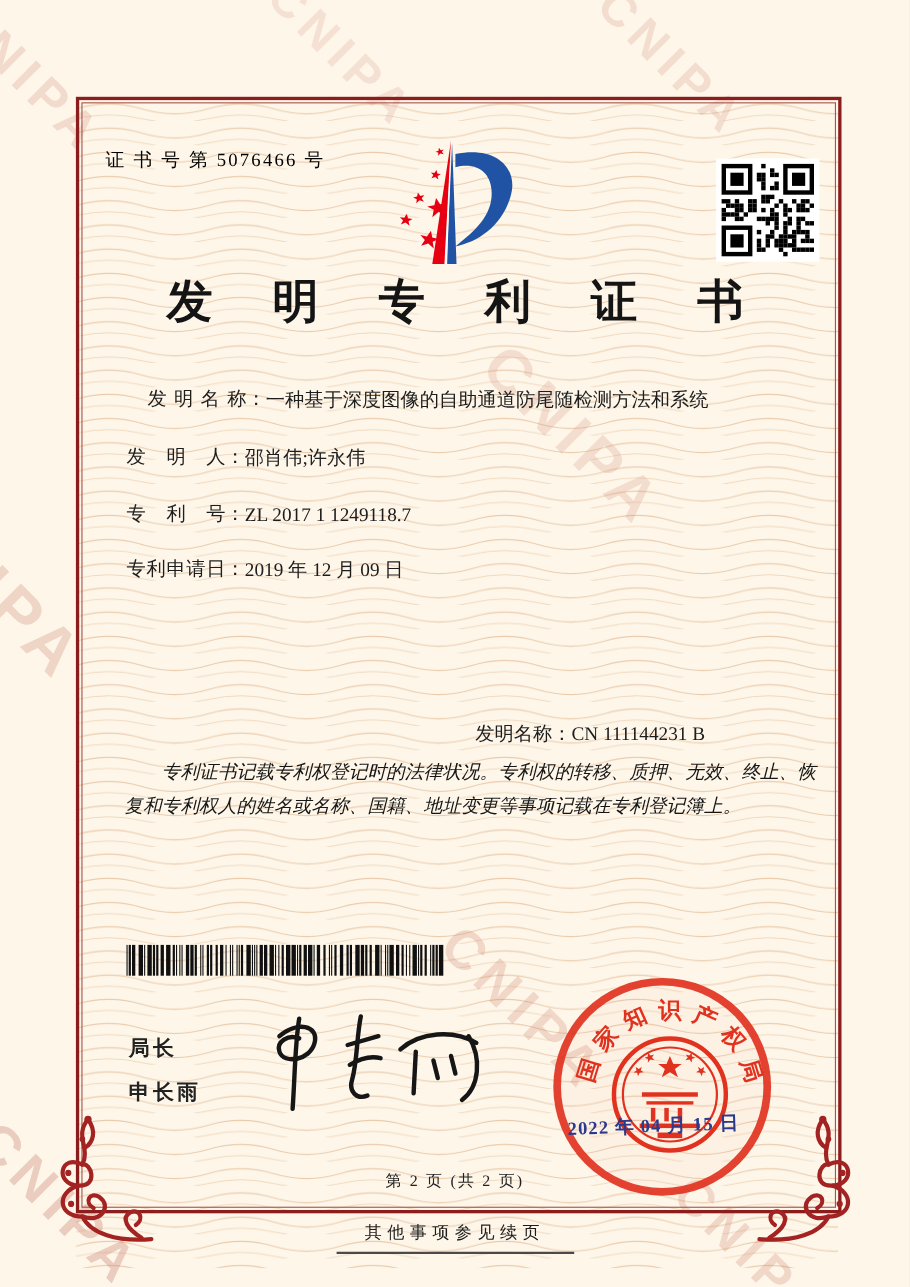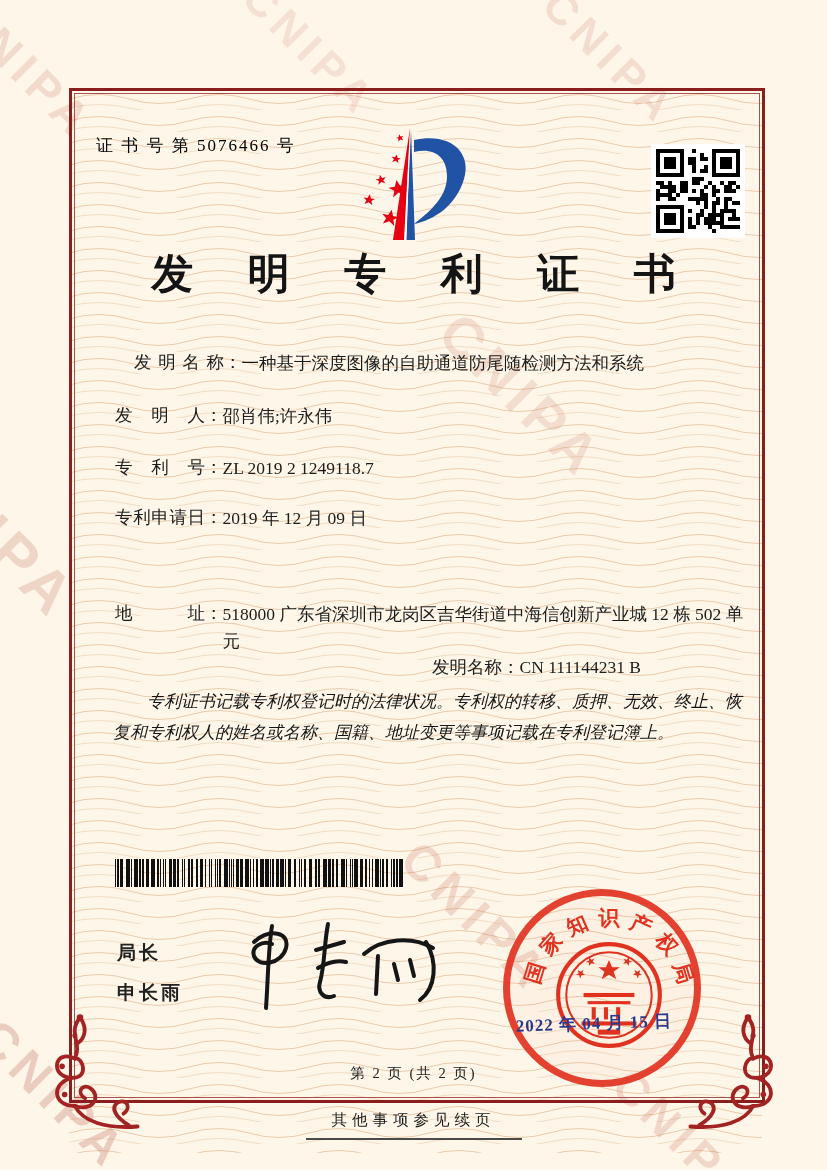--- a/index.html
+++ b/index.html
@@ -289,27 +289,24 @@
 
   <h1 class="title" style="margin:0;">发 明 专 利 证 书</h1>
 
   <div class="frow r0">
     <span class="lbl">发明名称</span><span class="colon">：</span><span class="val">一种基于深度图像的自助通道防尾随检测方法和系统</span>
   </div>
   <div class="frow r1">
     <span class="lbl">发明人</span><span class="colon">：</span><span class="val">邵肖伟;许永伟</span>
   </div>
   <div class="frow r2">
-    <span class="lbl">专利号</span><span class="colon">：</span><span class="val">ZL 2019 2 1249118.7</span>
+    <span class="lbl">专利号</span><span class="colon">：</span><span class="val">ZL 2017 1 1249118.7</span>
   </div>
   <div class="frow r3">
     <span class="lbl">专利申请日</span><span class="colon">：</span><span class="val">2019 年 12 月 09 日</span>
-  </div>
-  <div class="frow r5">
-    <span class="lbl">地址</span><span class="colon">：</span><span class="val">518000 广东省深圳市龙岗区吉华街道中海信创新产业城 12 栋 502 单元</span>
   </div>
   <div class="r6b">
     <span class="lbl" style="width:auto;">发明名称</span><span class="colon">：</span><span class="val">CN 111144231 B</span>
   </div>
 
   <div class="paras">
     <p>专利证书记载专利权登记时的法律状况。专利权的转移、质押、无效、终止、恢复和专利权人的姓名或名称、国籍、地址变更等事项记载在专利登记簿上。</p>
   </div>
 
   <div class="barcode">

